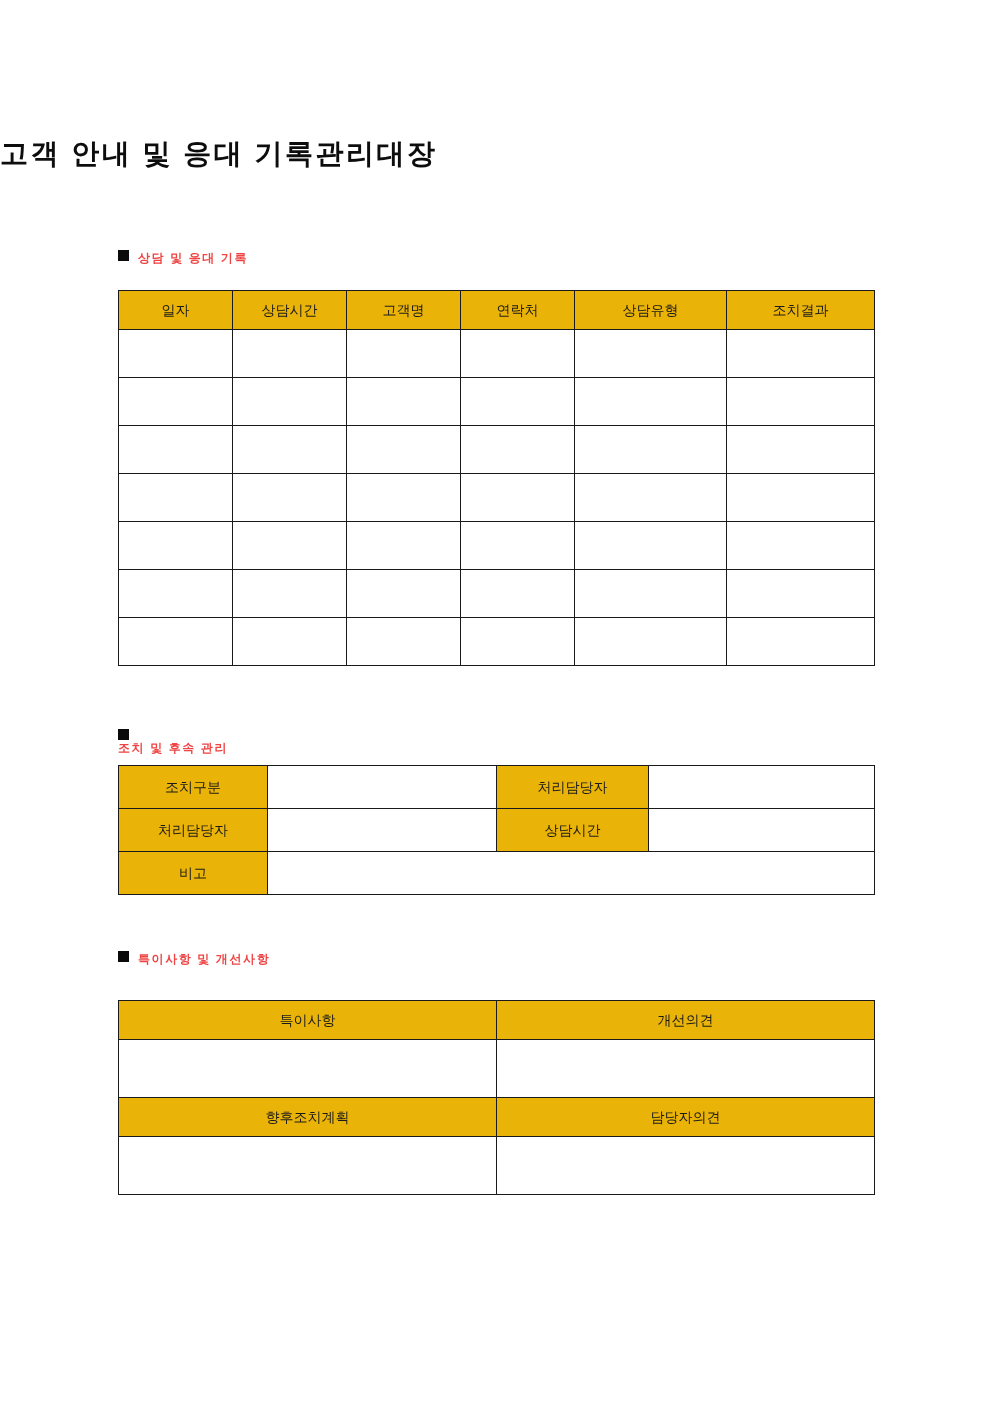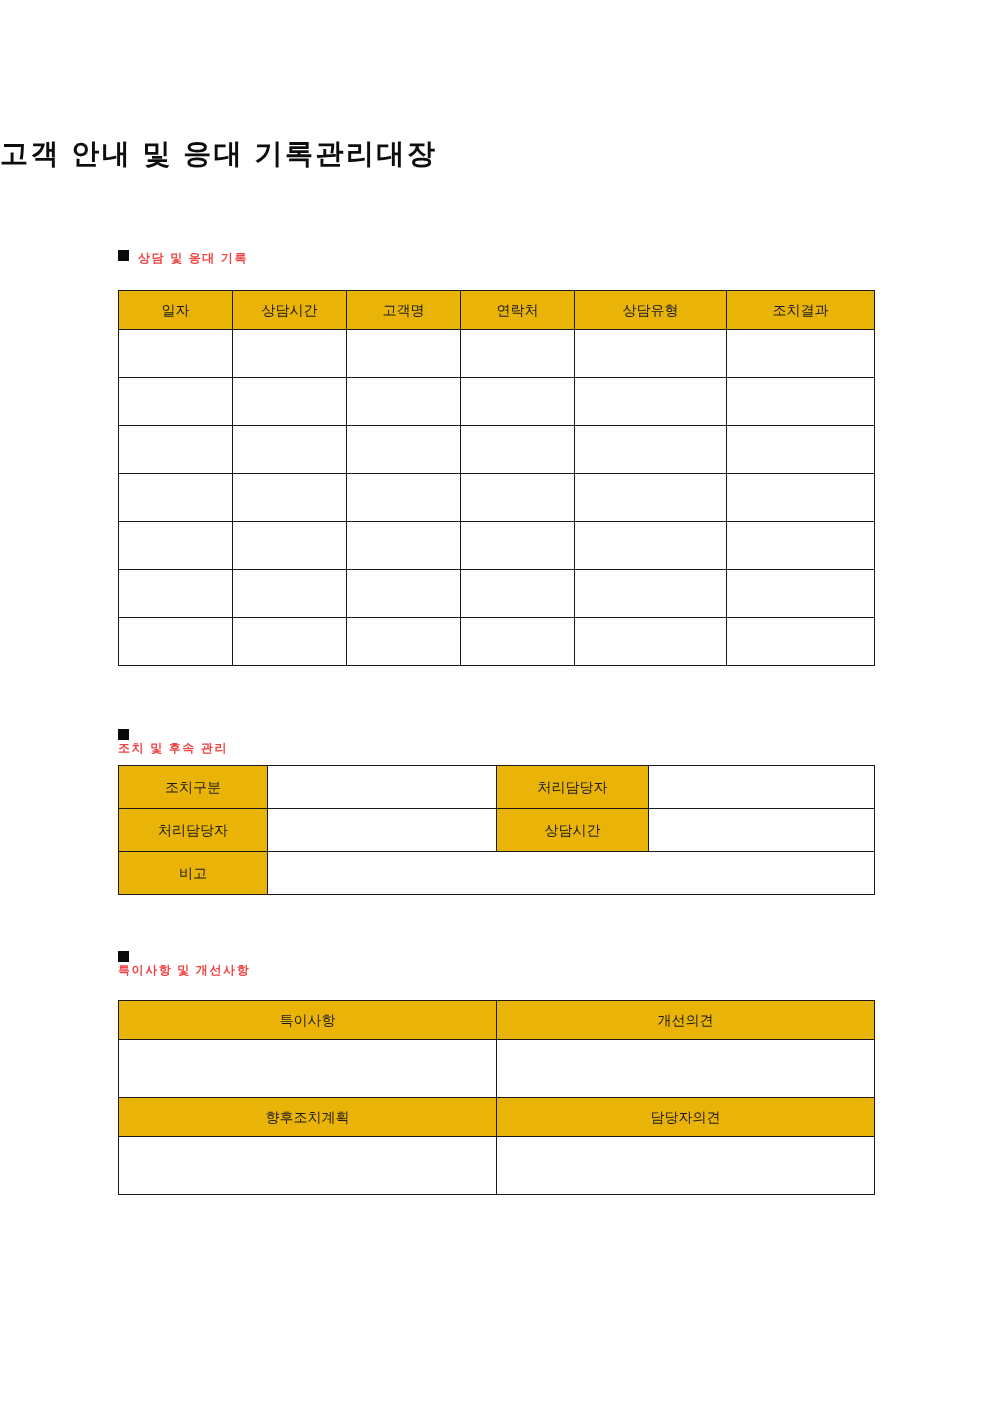--- a/index.html
+++ b/index.html
@@ -55,21 +55,21 @@
     width: 11px;
     height: 11px;
     background: #0a0a0a;
     margin-right: 9px;
     flex: 0 0 auto;
     position: relative;
     top: 0px;
   }
   #sec1-heading { top: 250px; }
   #sec2-heading { top: 729px; flex-direction: column; }
-  #sec3-heading { top: 951px; flex-direction: column; }
+  #sec3-heading { top: 951px; }
 
   
   table.form-table {
     position: absolute;
     border-collapse: collapse;
     table-layout: fixed;
     background: #ffffff;
   }
   table.form-table td {
     border: 1px solid #1a1a1a;

